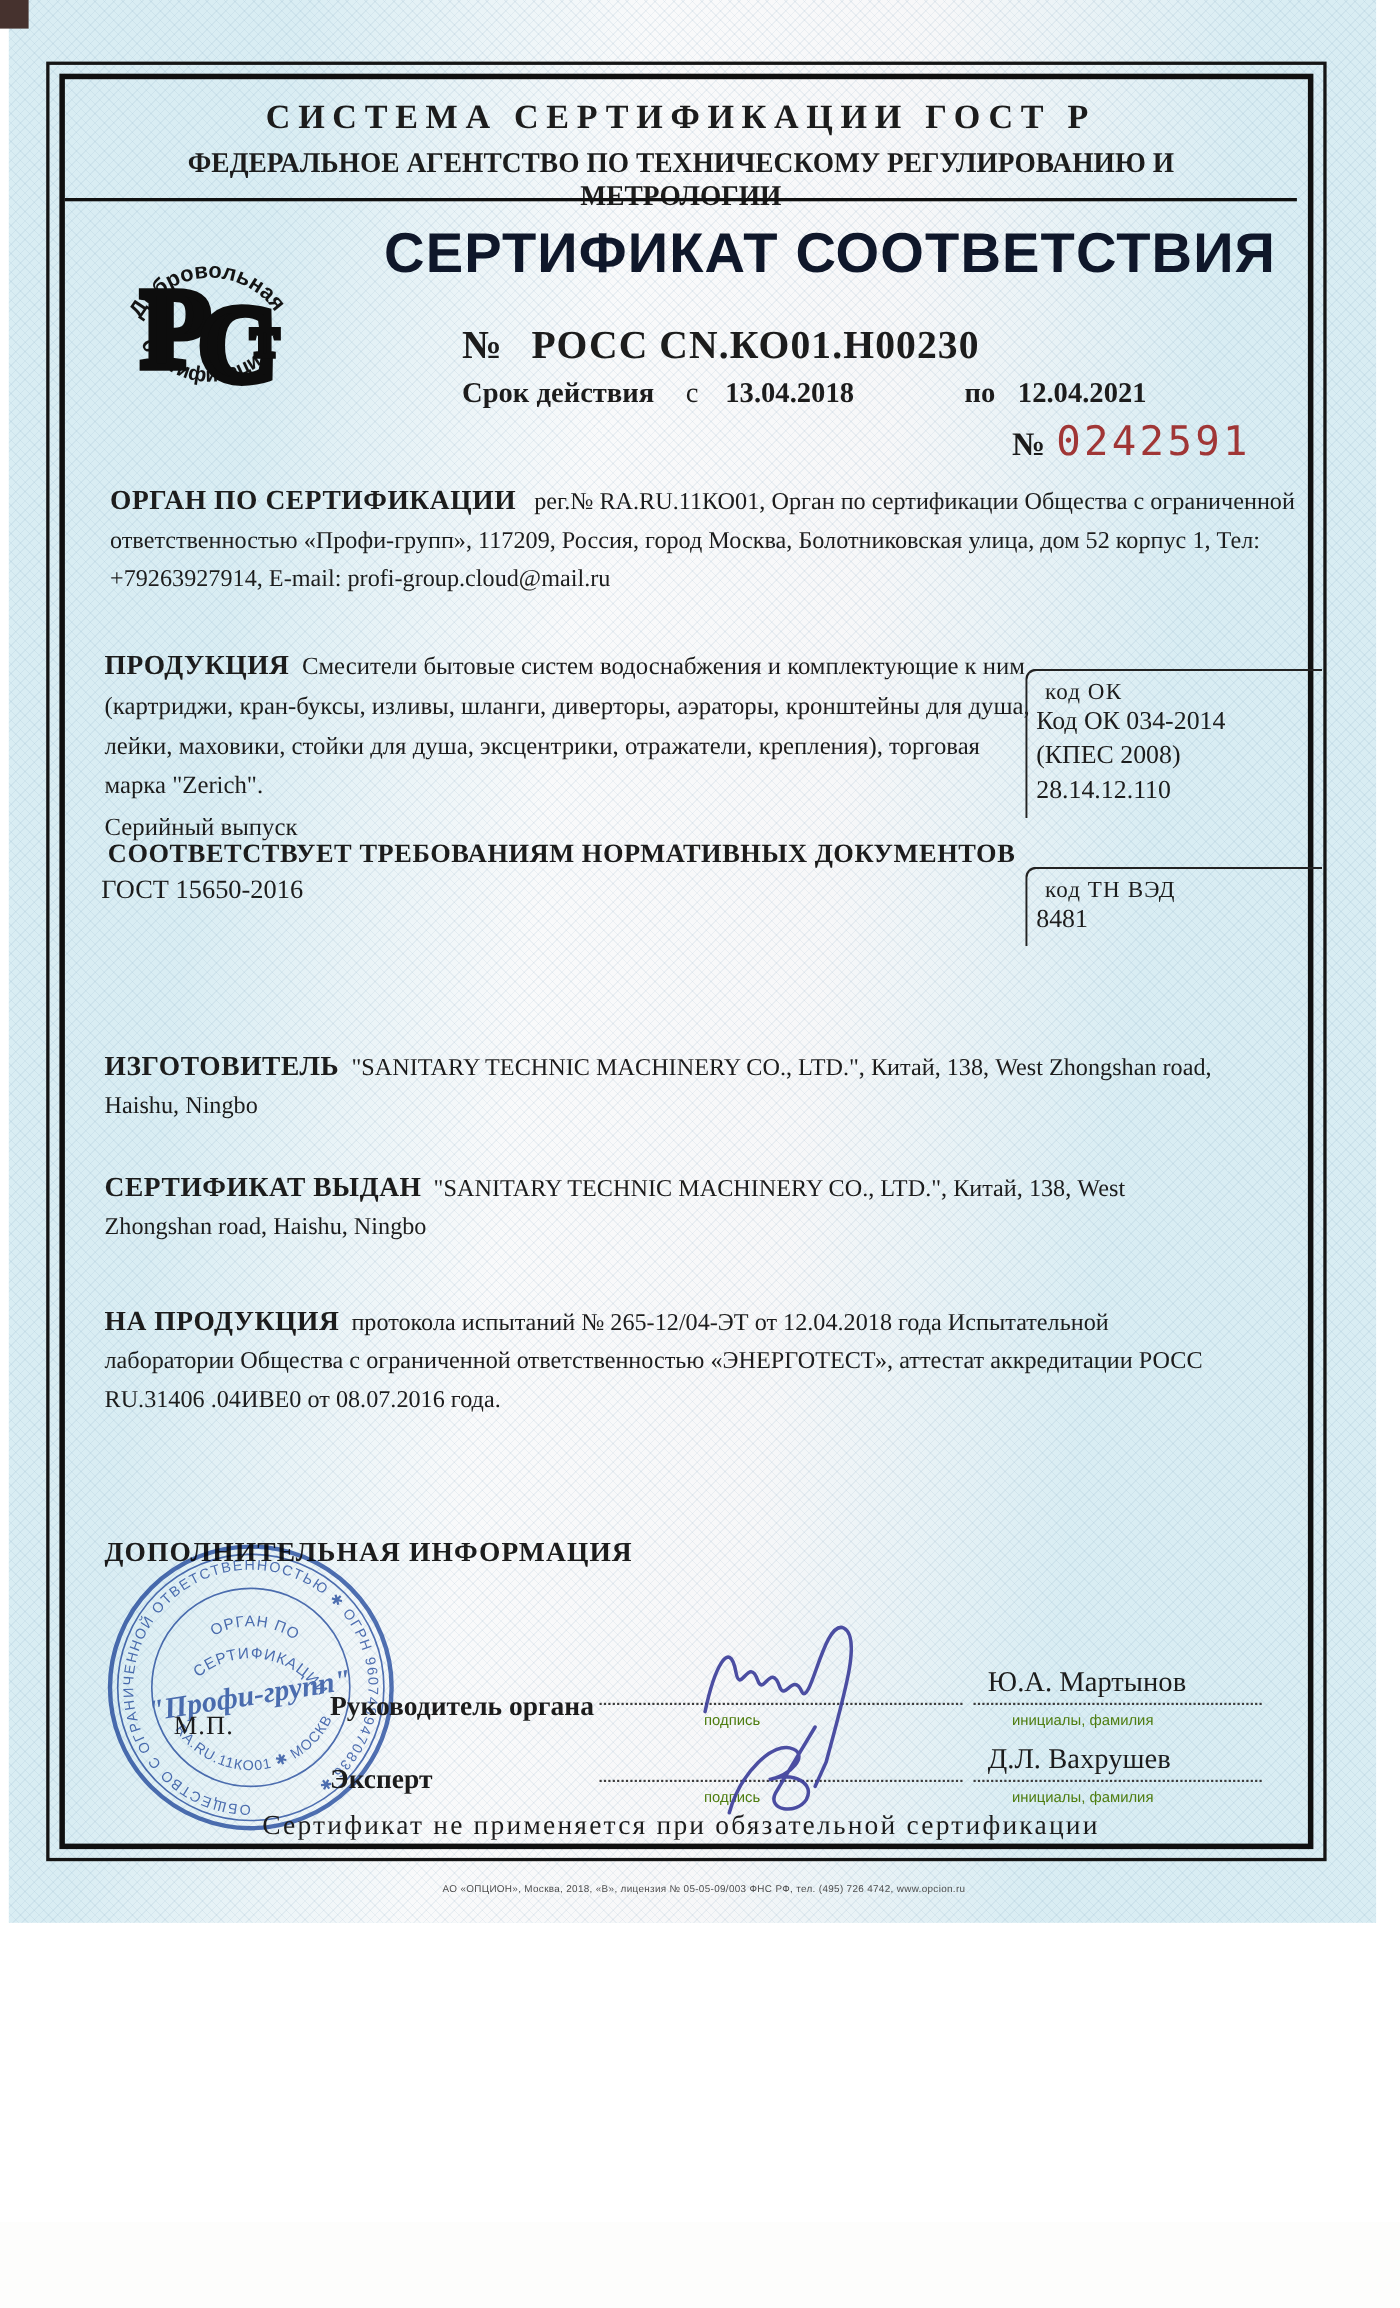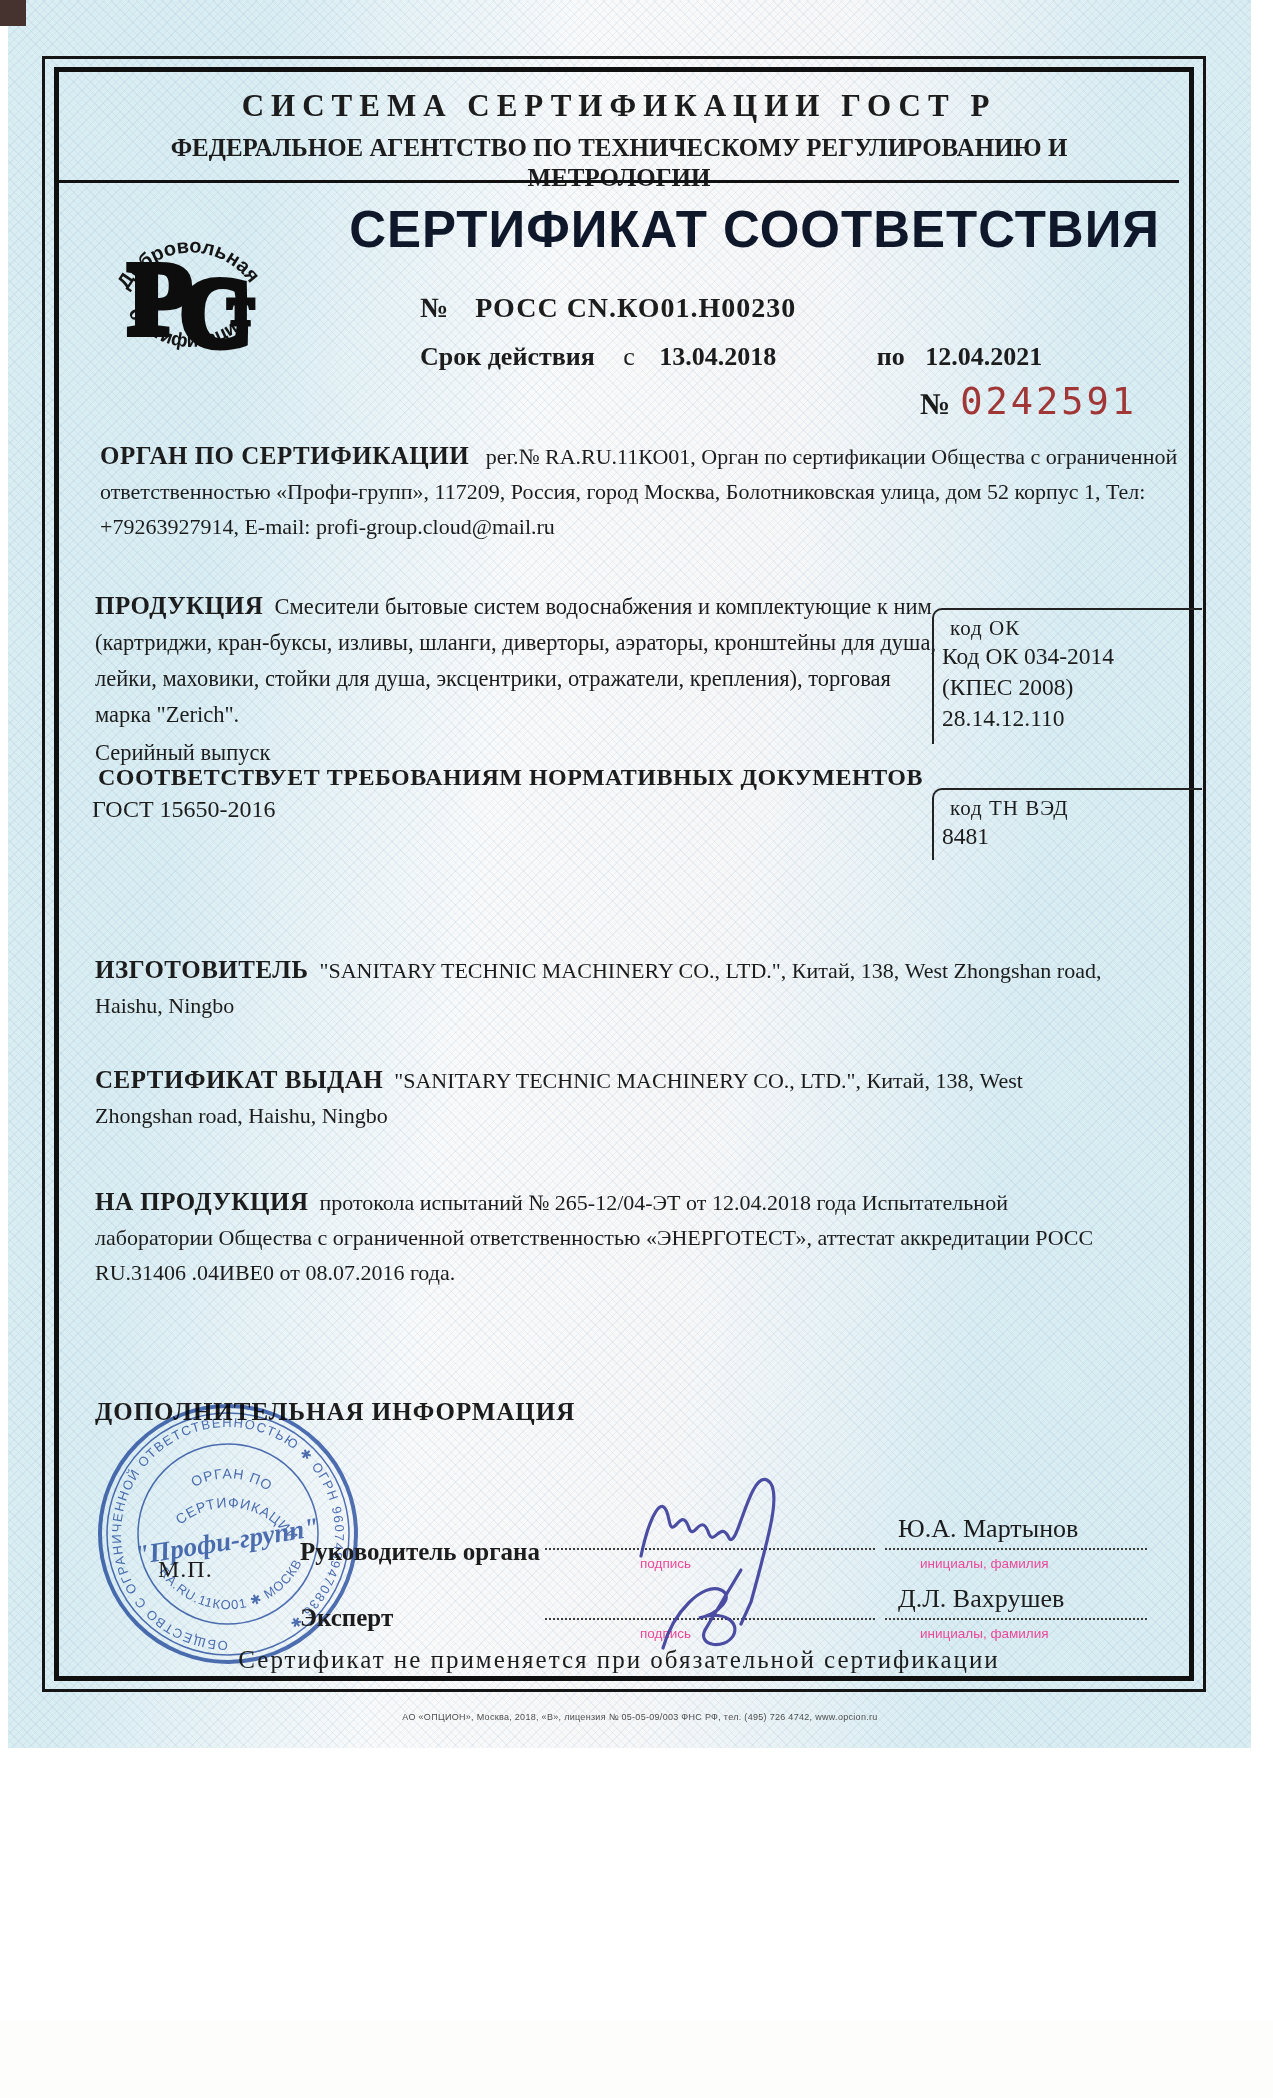--- a/index.html
+++ b/index.html
@@ -16,21 +16,21 @@
   .frame-outer{position:absolute;left:42px;top:56px;width:1158px;height:1630px;border:3px solid #151515;}
   .frame-inner{position:absolute;left:54px;top:67px;width:1130px;height:1604px;border:5px solid #101010;}
   .hdr1{position:absolute;left:64px;top:88px;width:1110px;text-align:center;
         font-size:31px;font-weight:bold;letter-spacing:7px;}
   .hdr2{position:absolute;left:64px;top:133px;width:1110px;text-align:center;
         font-size:26px;font-weight:bold;transform:scaleX(0.96);letter-spacing:0px;}
   .hdr-rule{position:absolute;left:59px;top:180px;width:1120px;height:3px;background:#111;}
   .logo{position:absolute;left:100px;top:196px;}
   .cert-title{position:absolute;left:300px;top:200px;width:860px;text-align:right;
         font-family:"Liberation Sans", sans-serif;font-size:51px;font-weight:bold;letter-spacing:1px;color:#0f172a;}
-  .cert-no{position:absolute;left:420px;top:292px;font-size:28px;font-weight:bold;letter-spacing:1px;}
+  .cert-no{position:absolute;left:420px;top:292px;font-size:36px;font-weight:bold;letter-spacing:1px;}
   .cert-no .nosign{margin-right:26px;}
   .validity{position:absolute;left:420px;top:342px;font-size:26px;}
   .validity b{font-weight:bold;}
   .serial{position:absolute;left:920px;top:380px;display:flex;align-items:baseline;}
   .serial .nosign{font-size:30px;font-weight:bold;color:#1b1b1b;margin-right:10px;}
   .serial .digits{font-family:"DejaVu Sans Mono", monospace;font-size:37px;letter-spacing:3px;color:#a03636;font-weight:normal;}
   .para{position:absolute;font-size:22px;line-height:35px;}
   .para b{font-size:25px;letter-spacing:0.5px;}
   .org-block{left:100px;top:438px;width:1085px;}
   .product-block{left:95px;top:588px;width:845px;line-height:36px;font-size:22.5px;}
@@ -50,21 +50,21 @@
   .mp{position:absolute;left:158px;top:1556px;font-size:24px;letter-spacing:1px;}
   .stamp{position:absolute;left:92px;top:1398px;mix-blend-mode:multiply;opacity:0.88;}
   .sig-role{position:absolute;font-size:25px;font-weight:bold;}
   .role-head{left:300px;top:1538px;}
   .role-expert{left:300px;top:1604px;}
   .dotline{position:absolute;border-bottom:2px dotted #3c3c3c;}
   .line-sig1{left:545px;top:1548px;width:330px;}
   .line-sig2{left:545px;top:1618px;width:330px;}
   .line-name1{left:885px;top:1548px;width:262px;}
   .line-name2{left:885px;top:1618px;width:262px;}
-  .caption{position:absolute;font-family:"Liberation Sans", sans-serif;font-size:13.5px;color:#ec4899;}
+  .caption{position:absolute;font-family:"Liberation Sans", sans-serif;font-size:13.5px;color:#4d7c0f;}
   .cap-sign1{left:640px;top:1556px;}
   .cap-sign2{left:640px;top:1626px;}
   .cap-name1{left:920px;top:1556px;}
   .cap-name2{left:920px;top:1626px;}
   .sig-name{position:absolute;font-size:26px;}
   .name-head{left:898px;top:1514px;}
   .name-expert{left:898px;top:1584px;}
   .sig-ink{position:absolute;left:545px;top:1452px;}
   .footer-note{position:absolute;left:64px;top:1646px;width:1110px;text-align:center;
                font-size:25px;letter-spacing:2px;}

